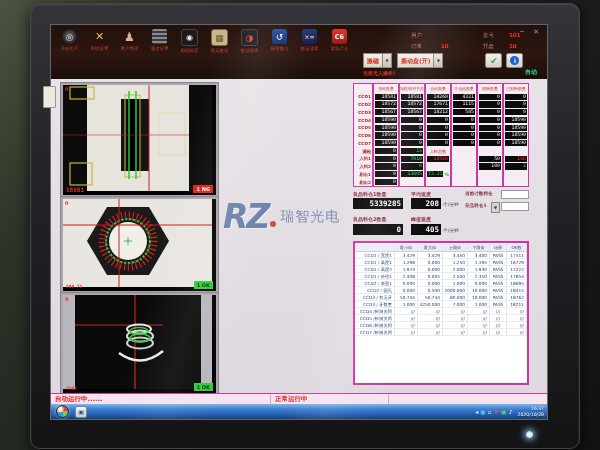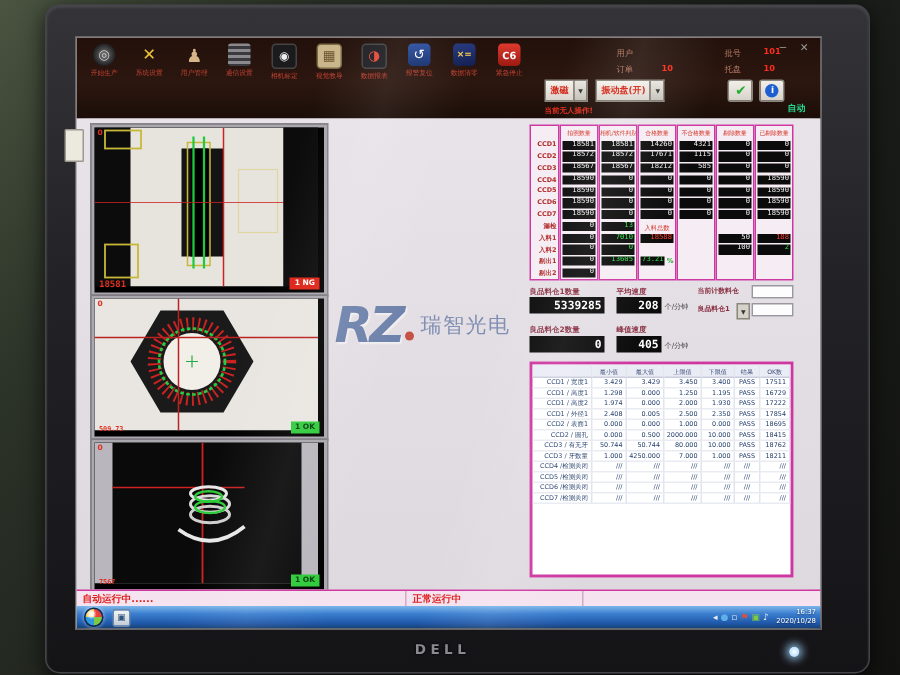--- a/index.html
+++ b/index.html
@@ -120,21 +120,20 @@
     border:1px solid #6a86a8;font-size:6px;text-align:center;line-height:10px;color:#33557a;}
   .traywrap{margin-left:auto;display:flex;align-items:center;gap:2px;padding-right:3px;}
   .tico{font-size:6px;line-height:13px;}
   .clock{text-align:right;color:#fff;font-size:4.6px;line-height:1.25;padding-left:3px;text-shadow:0 1px 1px rgba(0,0,0,.5);}
 </style>
 </head>
 <body>
 
 <div class="photo">
   <div class="monitor">
-    <div class="delltext">DELL</div>
     <div class="power"></div>
   </div>
 
   <div class="screen">
 
     <div class="apphead">
       <div class="toolbar">
           <div class="tbtn">
             <div class="ticon ic-reel">◎</div>
             <div class="tlabel">开始生产</div>

